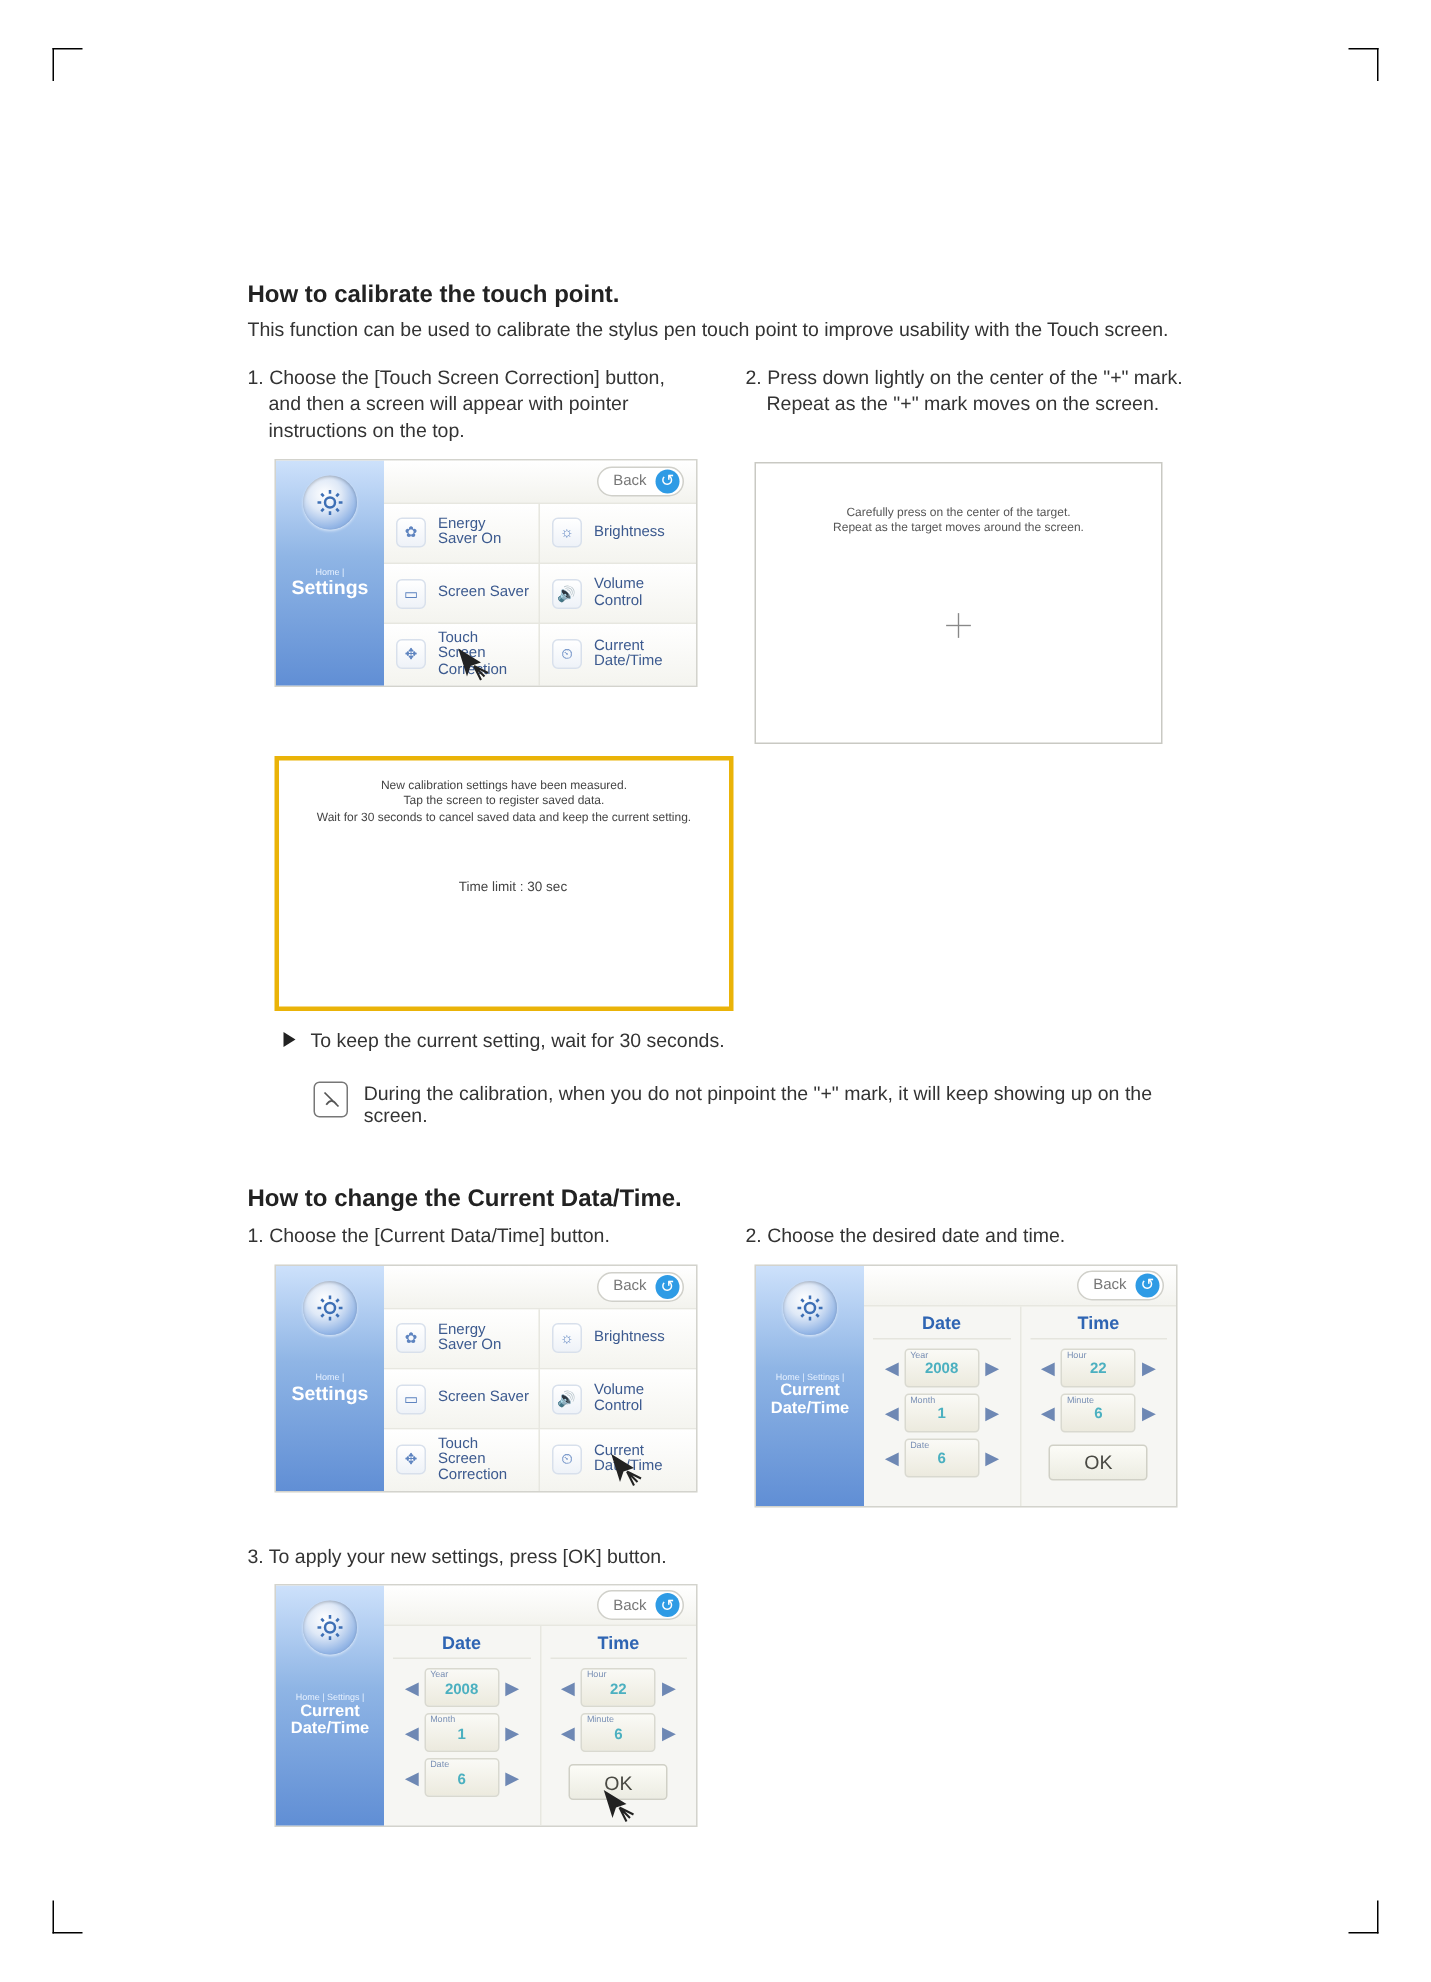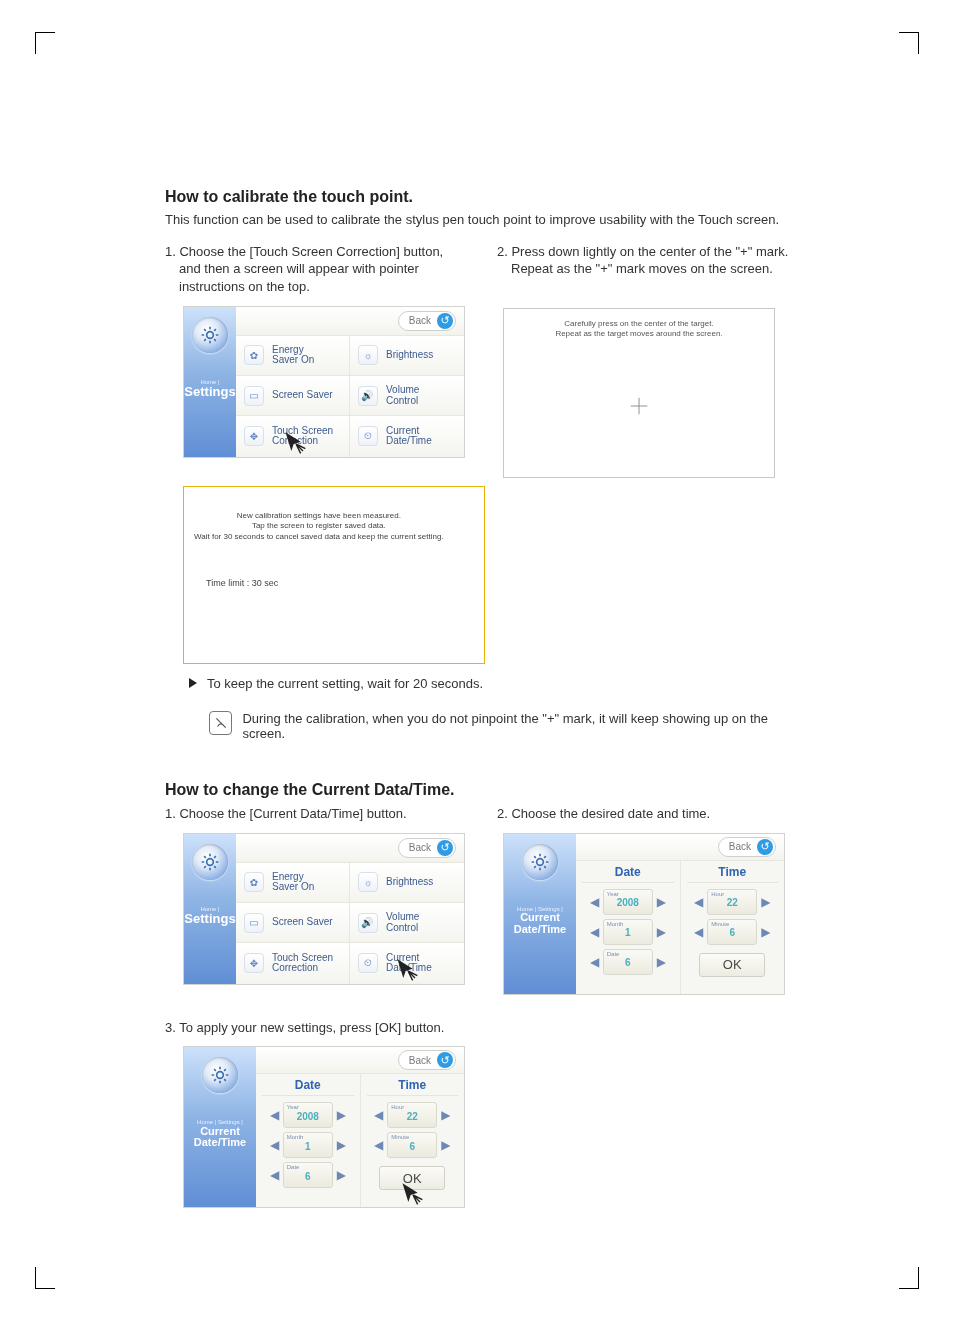--- a/index.html
+++ b/index.html
@@ -63,21 +63,21 @@
   
   .settings-panel{
     width:280px;height:150px;
     border:1px solid var(--panel-border);
     background:var(--panel-bg);
     display:flex;
     position:relative;
     overflow:hidden;
   }
   .settings-sidebar{
-    width:52px;height:100%;
+    width:72px;height:100%;
     background:linear-gradient(#cde1fb 0%, #8fb5e5 40%, #5b8ad3 100%);
     display:flex;flex-direction:column;align-items:center;justify-content:flex-start;
     padding-top:10px;
   }
   .gear-badge{
     width:36px;height:36px;border-radius:50%;
     background:radial-gradient(circle at 40% 35%, #fff 0%, #dfe9f7 35%, #94b6e6 70%, #6b90c8 100%);
     display:flex;align-items:center;justify-content:center;
     box-shadow:0 1px 2px rgba(0,0,0,0.2) inset, 0 1px 2px rgba(255,255,255,0.6);
     margin-bottom:26px;
@@ -132,36 +132,36 @@
   .cursor-overlay{
     position:absolute;pointer-events:none;
   }
   .cursor-overlay svg{width:28px;height:28px;}
 
   
   .calib-box{
     width:270px;height:158px;margin-left:6px;
     border:1px solid #c9c9c3;background:#fff;position:relative;
     display:flex;flex-direction:column;align-items:center;
-    padding-top:10px;
+    padding-top:28px;
   }
   .calib-text{font-size:8px;line-height:1.25;text-align:center;color:#555;}
   .plus-target{
     position:absolute;left:50%;top:58%;
     transform:translate(-50%,-50%);
     color:#888;
   }
   .plus-target svg{width:22px;height:22px;}
 
   
   .save-box{
     width:280px;height:152px;margin:8px 0 12px 18px;
-    border:1px solid #eab308;background:#fff;
-    display:flex;flex-direction:column;align-items:flex-start;
-    padding:24px 10px 0;
+    border:3px solid #eab308;background:#fff;
+    display:flex;flex-direction:column;align-items:center;
+    padding:12px 10px 0;
   }
   .save-text{font-size:8px;text-align:center;color:#444;line-height:1.3;}
   .time-limit{font-size:9px;color:#444;margin-top:36px;margin-left:12px;}
 
   .note-line{display:flex;align-items:center;gap:10px;margin:4px 0 0 24px;font-size:13px;color:var(--text);}
   .tri-bullet{width:0;height:0;border-left:8px solid #222;border-top:5px solid transparent;border-bottom:5px solid transparent;}
   .note-icon{
     width:22px;height:22px;border:1.5px solid var(--note-border);border-radius:4px;
     display:flex;align-items:center;justify-content:center;margin-left:44px;
   }
@@ -310,21 +310,21 @@
       <div class="save-text">
         <div>New calibration settings have been measured.</div>
         <div>Tap the screen to register saved data.</div>
         <div>Wait for 30 seconds to cancel saved data and keep the current setting.</div>
       </div>
       <div class="time-limit">Time limit : 30 sec</div>
     </div>
 
     <div class="note-line">
       <span class="tri-bullet"></span>
-      <span>To keep the current setting, wait for 20 seconds.</span>
+      <span>To keep the current setting, wait for 30 seconds.</span>
     </div>
 
     <div class="note-row">
       <span class="note-icon">
         <svg width="14" height="14" viewBox="0 0 24 24">
             <path fill="none" stroke="#555" stroke-width="2" d="M4 4l16 16M6 18c4-6 8-6 12 0"></path>
           </svg>
       </span>
       <span>During the calibration, when you do not pinpoint the "+" mark, it will keep showing up on the screen.</span>
     </div>

